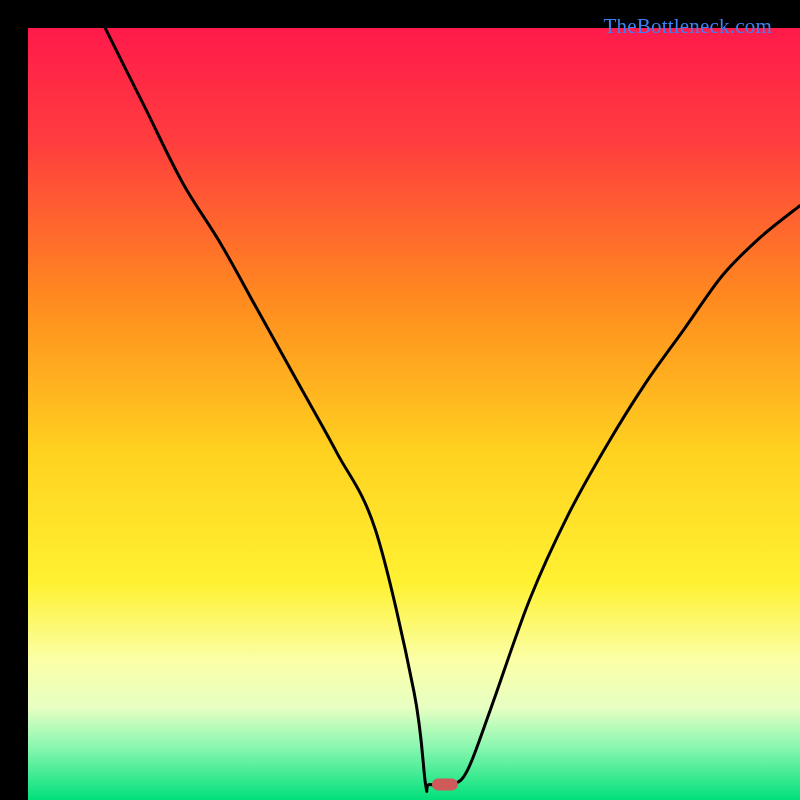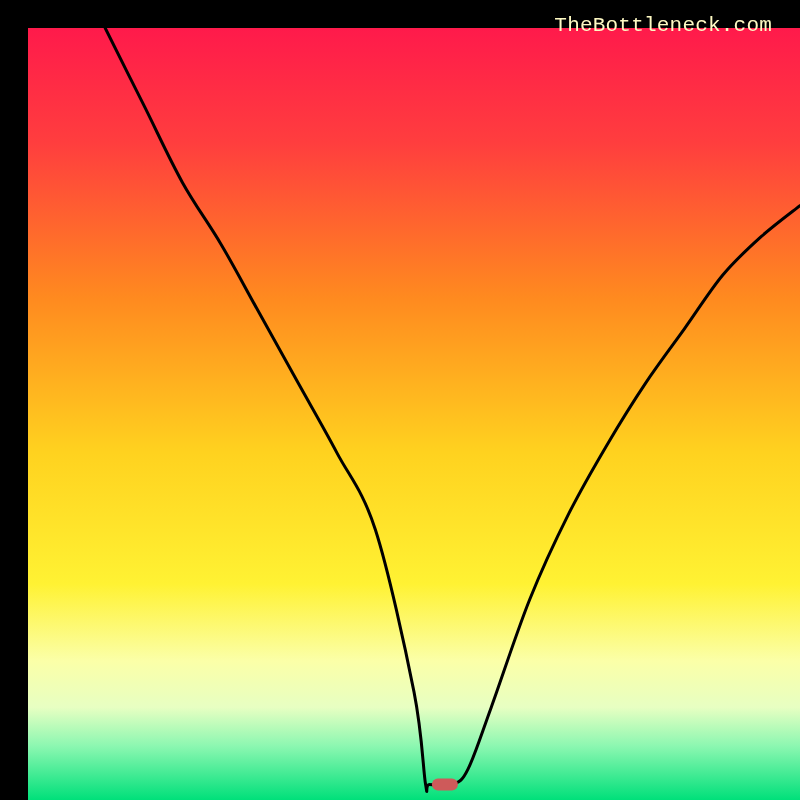--- a/index.html
+++ b/index.html
@@ -26,23 +26,23 @@
     width: 772px;
     height: 772px;
   }
   svg {
     display: block;
   }
   .watermark {
     position: absolute;
     top: 0px;
     right: 14px;
-    font-family: Liberation Mono, monospace;
+    font-family: Liberation Serif, serif;
     font-size: 21px;
-    color: #fef9c3;
+    color: #3b82f6;
     font-weight: 500;
     letter-spacing: 0.2px;
   }
 </style>
 </head>
 <body>
 
 <div class="frame">
   <div class="plot">
     <svg id="chart-svg" width="772" height="772" viewBox="0 0 772 772">

